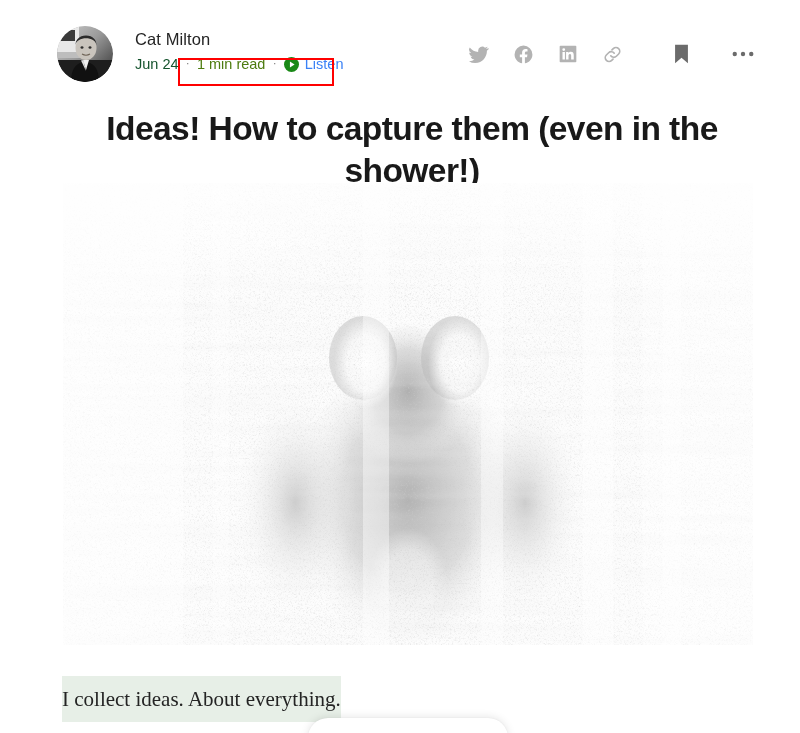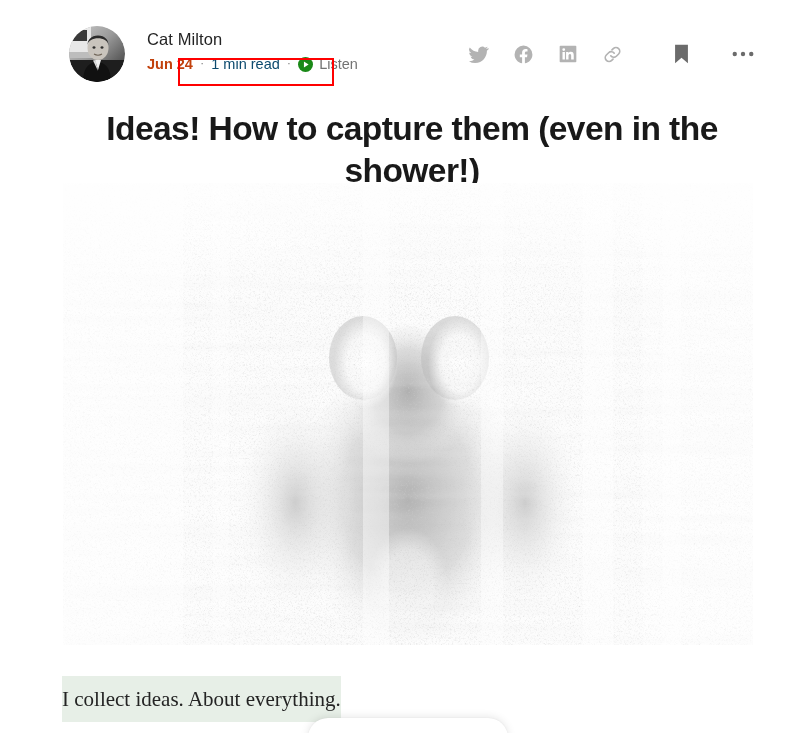--- a/index.html
+++ b/index.html
@@ -15,21 +15,21 @@
   .page {
     position: relative;
     width: 800px;
     height: 733px;
     background: #ffffff;
   }
 
   
   .byline {
     position: absolute;
-    left: 69px;
+    left: 57px;
     top: 26px;
     width: 690px;
     height: 62px;
     display: flex;
     align-items: flex-start;
   }
 
   .avatar {
     width: 56px;
     height: 56px;
@@ -58,44 +58,44 @@
 
   .meta-row {
     margin-top: 4px;
     display: flex;
     align-items: center;
     font-size: 14.5px;
     line-height: 20px;
     color: #6b6b6b;
     white-space: nowrap;
   }
-  .meta-date { color: #c2410c; font-weight: bold; }
+  .meta-date { color: #14532d; }
   .meta-sep {
     margin: 0 7px;
     color: #8a8a8a;
     font-size: 13px;
     position: relative;
     top: -1px;
   }
-  .meta-read { color: #0c4a6e; }
+  .meta-read { color: #4d7c0f; }
 
   .listen {
     display: inline-flex;
     align-items: center;
     color: #1a8917;
     cursor: pointer;
   }
   .listen-icon {
     width: 15px;
     height: 15px;
     margin-right: 6px;
     display: inline-block;
   }
   .listen-icon svg { display: block; }
-  .listen-label { color: #737373; font-size: 14.5px; }
+  .listen-label { color: #3b82f6; font-size: 14.5px; }
 
   
   .annotation-box {
     position: absolute;
     left: 178px;
     top: 58px;
     width: 156px;
     height: 28px;
     border: 2.5px solid #ff0000;
     pointer-events: none;

